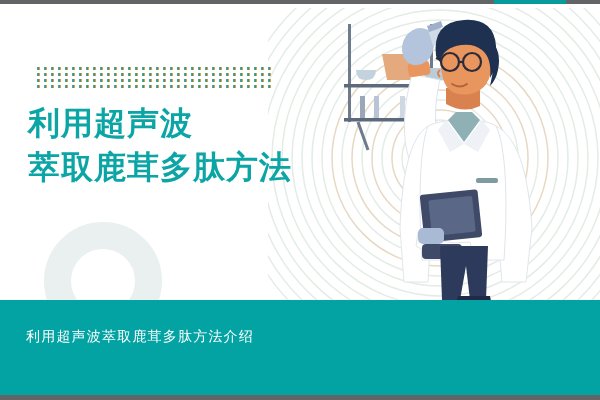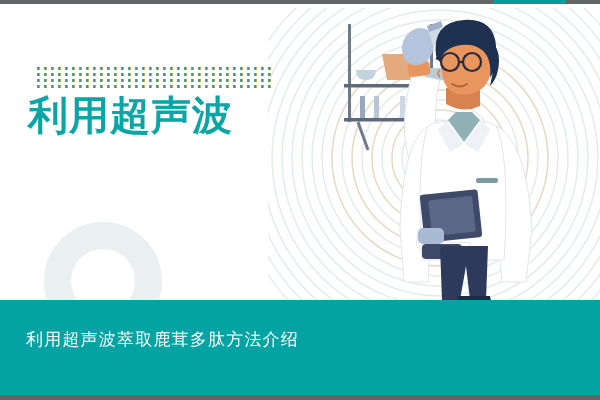--- a/index.html
+++ b/index.html
@@ -70,24 +70,24 @@
     top: 66px;
     width: 250px;
     height: 26px;
   }
   #dot-grid svg { display: block; }
 
   
   #headline {
     position: absolute;
     left: 28px;
-    top: 88px;
+    top: 101px;
     width: 330px;
     color: #0ba5a5;
-    font-size: 40px;
+    font-size: 32px;
     font-weight: bold;
     line-height: 1.38;
     letter-spacing: 1px;
     white-space: nowrap;
   }
   #headline .line { display: block; }
 
   
   #illustration {
     position: absolute;
@@ -105,21 +105,21 @@
     top: 300px;
     width: 600px;
     height: 95px;
     background: #04a3a3;
   }
   #caption-text {
     position: absolute;
     left: 26px;
     top: 328px;
     color: #ffffff;
-    font-size: 17px;
+    font-size: 14px;
     letter-spacing: 1.2px;
     white-space: nowrap;
   }
 
   
   #logo-badge {
     position: absolute;
     left: 494px;
     top: 2px;
     width: 72px;
@@ -391,20 +391,21 @@
             <rect x="231" y="7" width="3" height="3"></rect>
             <rect x="231" y="13" width="3" height="3"></rect>
             <rect x="231" y="19" width="3" height="3"></rect>
         </g>
       </g>
     </svg>
   </div>
 
   <div id="headline">
     <span class="line">利用超声波</span>
+    <span class="line">萃取鹿茸多肽方法</span>
   </div>
 
   <div id="caption-band"></div>
   <div id="caption-text">利用超声波萃取鹿茸多肽方法介绍</div>
 
   <div id="top-bar" class="chrome-bar">
     <div id="top-bar-notch"></div>
   </div>
   <div id="bottom-bar" class="chrome-bar"></div>
 

